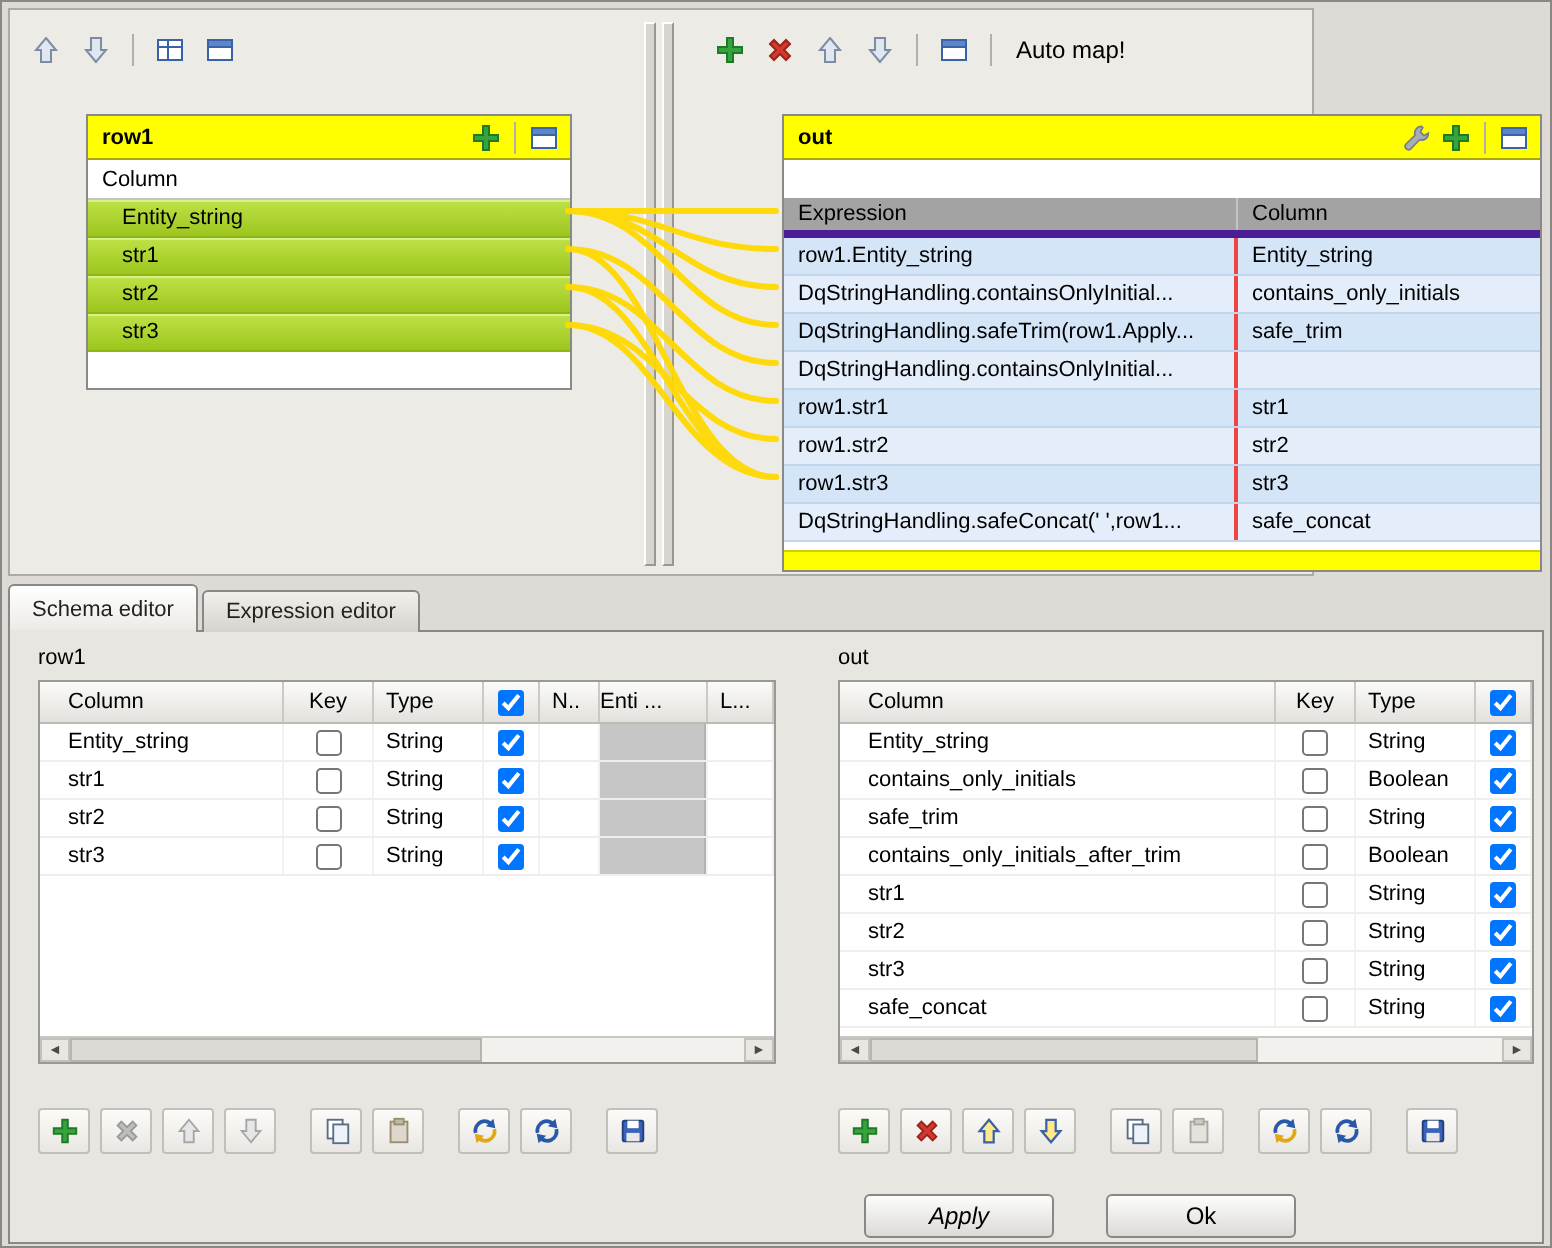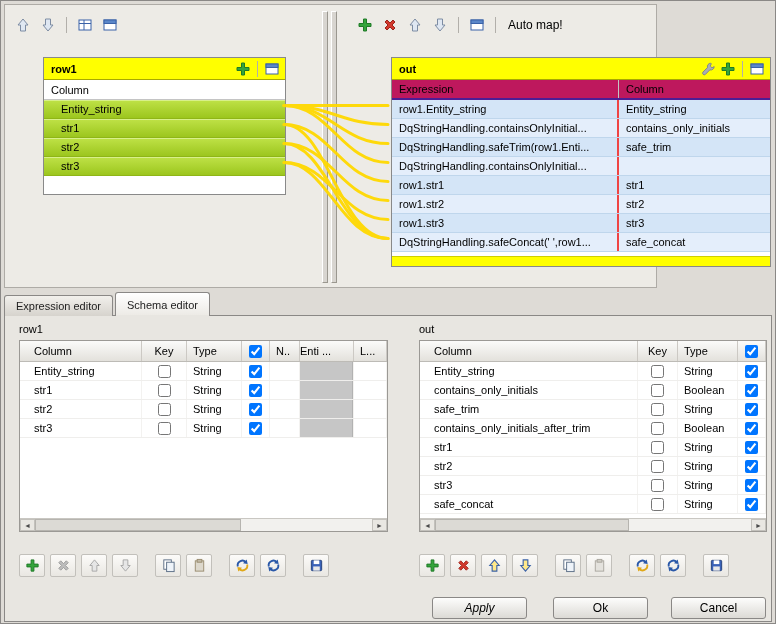--- a/index.html
+++ b/index.html
@@ -48,21 +48,21 @@
     border-bottom:1px solid #8fb517;
     box-shadow: inset 0 1px 0 #d8f08a;
   }
   .srcFiller { height:18px; background:#fff; }
 
   
   .dstTable {
     position:absolute; left:386px; top:52px; width:380px;
     background:#fff; border:1px solid #898989; z-index:2;
   }
-  .dstHdr { display:flex; height:20px; background:#be185d; border-bottom:2px solid #4c1d95; }
+  .dstHdr { display:flex; height:20px; background:#a3a3a3; border-bottom:4px solid #4c1d95;margin-top:19px; }
   .dstHdr .hExpr { width:227px; display:flex; align-items:center; padding-left:7px; border-right:1px solid #c4c4c4; }
   .dstHdr .hCol  { flex:1; display:flex; align-items:center; padding-left:7px; }
   .dstRow { display:flex; height:19px; border-bottom:1px solid #bfd6ec; }
   .dstRow:nth-child(odd)  { background:#d4e5f7; }
   .dstRow:nth-child(even) { background:#e4eefb; }
   .dstRow .cExpr { width:227px; display:flex; align-items:center; padding-left:7px; border-right:2px solid #ef4444; white-space:nowrap; overflow:hidden; }
   .dstRow .cCol  { flex:1; display:flex; align-items:center; padding-left:7px; white-space:nowrap; overflow:hidden; }
   .dstWhite { height:4px; background:#fff; }
   .dstYellowBar { height:10px; background:#ffff00; border-top:1px solid #cfcf00; }
 
@@ -273,21 +273,21 @@
       <div>
         <div class="dstRow">
           <div class="cExpr">row1.Entity_string</div>
           <div class="cCol">Entity_string</div>
         </div>
         <div class="dstRow">
           <div class="cExpr">DqStringHandling.containsOnlyInitial...</div>
           <div class="cCol">contains_only_initials</div>
         </div>
         <div class="dstRow">
-          <div class="cExpr">DqStringHandling.safeTrim(row1.Enti...</div>
+          <div class="cExpr">DqStringHandling.safeTrim(row1.Apply...</div>
           <div class="cCol">safe_trim</div>
         </div>
         <div class="dstRow">
           <div class="cExpr">DqStringHandling.containsOnlyInitial...</div>
         </div>
         <div class="dstRow">
           <div class="cExpr">row1.str1</div>
           <div class="cCol">str1</div>
         </div>
         <div class="dstRow">
@@ -317,22 +317,22 @@
         <path d="M279 119.5 C 322 119.5 335 233.5 383 233.5"></path>
         <path d="M279 138.5 C 325 138.5 337 195.5 383 195.5"></path>
         <path d="M279 138.5 C 322 138.5 335 233.5 383 233.5"></path>
         <path d="M279 157.5 C 325 157.5 337 214.5 383 214.5"></path>
         <path d="M279 157.5 C 322 157.5 335 233.5 383 233.5"></path>
       </g>
     </svg>
   </div>
 
   <div class="tabStrip">
+    <div class="tab active">Schema editor</div>
     <div class="tab">Expression editor</div>
-    <div class="tab active">Schema editor</div>
   </div>
 
   <div class="panel">
 
     <div class="schemaLabel lblLeft">row1</div>
     <div class="schemaLabel lblRight">out</div>
 
     <div class="schemaTable stLeft">
       <div class="sHdr">
         <div class="hc cName">Column</div>
@@ -627,16 +627,15 @@
         <svg viewBox="0 0 16 16">
             <rect x="2.5" y="2.5" width="11" height="11" rx="1" fill="#3a62b8" stroke="#24407a"></rect>
             <rect x="5" y="2.5" width="6" height="4" fill="#fff"></rect>
             <rect x="4.5" y="9" width="7" height="4.5" fill="#e8e8e8"></rect>
           </svg>
       </div>
     </div>
 
     <div class="btn btnApply">Apply</div>
     <div class="btn btnOk">Ok</div>
-    <div class="btn btnCancel">Cancel</div>
   </div>
 
 </div>
 
 </body></html>

